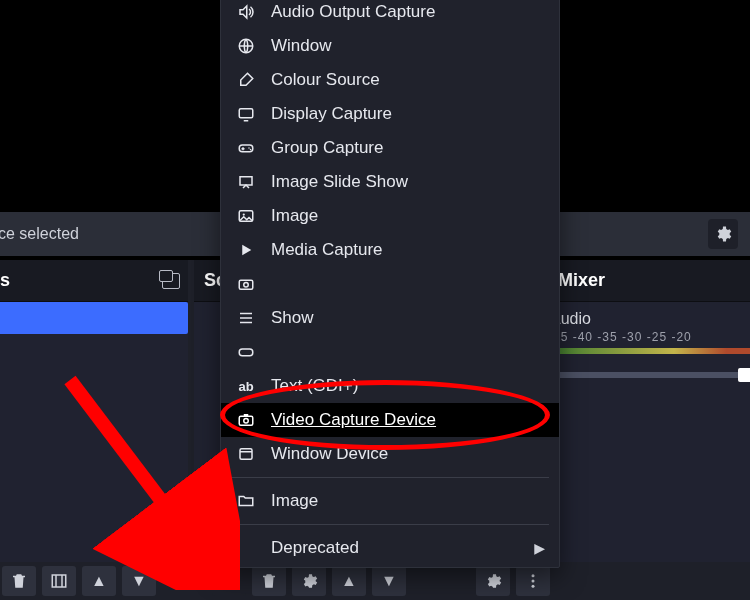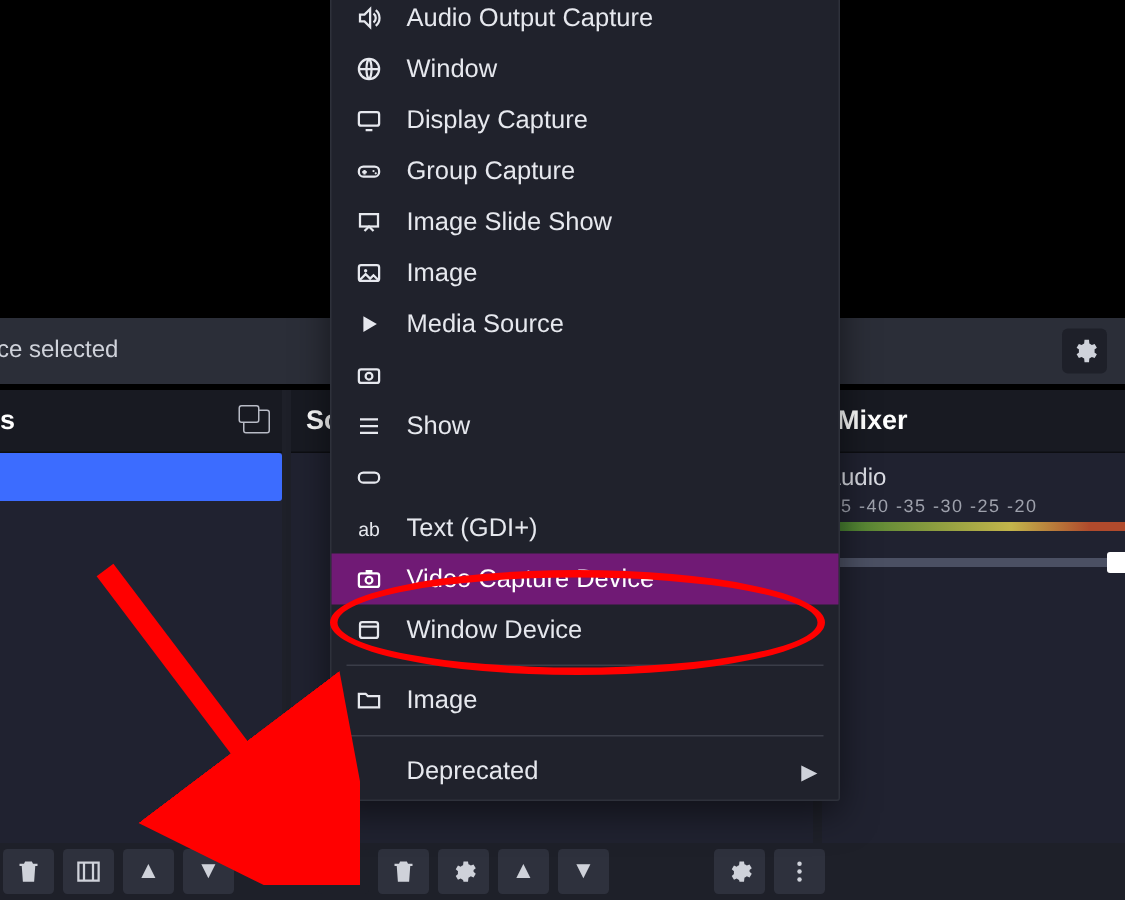--- a/index.html
+++ b/index.html
@@ -36,21 +36,21 @@
     .bottom-toolbar { position: absolute; left: -4px; right: 0; bottom: 0; height: 38px; background: #1e2029; display: flex; align-items: center; gap: 6px; padding-left: 6px; }
     .tbtn { width: 34px; height: 30px; background: #2e313d; border-radius: 3px; display: flex; align-items: center; justify-content: center; color: #cfd2da; }
     .tbtn.dark { background: #1e2029; }
     .tbtn svg { display:block; }
     .tbtn .chev { font-size: 16px; }
 
     
     .ctx-menu { position: absolute; left: 220px; top: -8px; width: 340px; background: #20222c; border: 1px solid #2e313b; border-radius: 2px; padding: 2px 0; z-index: 40; color: #e6e8ee; box-shadow: 0 8px 24px rgba(0,0,0,.5); }
     .ctx-item { height: 34px; display: flex; align-items: center; padding: 0 14px; font-size: 17px; gap: 14px; cursor: default; }
     .ctx-item .ico { width: 22px; display: flex; align-items: center; justify-content: center; }
-    .ctx-item.sel { background: #701a75; color: #fff; }
+    .ctx-item.sel { background: #000000; color: #fff; text-decoration: underline; }
     .ctx-sep { height: 1px; background: #3a3d48; margin: 6px 10px; }
     .ctx-sub { margin-left: auto; color: #cfd2da; font-size: 14px; }
 
     
     .circle { position: absolute; left: 220px; top: 380px; width: 330px; height: 70px; border: 5px solid #ff0000; border-radius: 50%/50%; pointer-events: none; z-index: 60; }
     .arrow { position: absolute; left: 60px; top: 370px; width: 180px; height: 220px; z-index: 55; pointer-events: none; }
 
     .icon-sm { width: 18px; height: 18px; fill: currentColor; }
   </style>
 </head>
@@ -166,20 +166,28 @@
         <svg class="icon-sm" viewBox="0 0 24 24">
           <circle cx="12" cy="12" r="9" fill="none" stroke="currentColor" stroke-width="2"></circle>
           <path d="M3 12h18M12 3c3 3 3 15 0 18M12 3c-3 3-3 15 0 18" fill="none" stroke="currentColor" stroke-width="2"></path>
         </svg>
       </span>
     <span>Window</span>
   </div>
   <div class="ctx-item">
     <span class="ico">
         <svg class="icon-sm" viewBox="0 0 24 24">
+          <path d="M14 3l7 7-9 9H5v-7z" fill="none" stroke="currentColor" stroke-width="2"></path>
+        </svg>
+      </span>
+    <span>Colour Source</span>
+  </div>
+  <div class="ctx-item">
+    <span class="ico">
+        <svg class="icon-sm" viewBox="0 0 24 24">
           <rect x="3" y="5" width="18" height="12" rx="2" fill="none" stroke="currentColor" stroke-width="2"></rect>
           <path d="M9 21h6" stroke="currentColor" stroke-width="2"></path>
         </svg>
       </span>
     <span>Display Capture</span>
   </div>
   <div class="ctx-item">
     <span class="ico">
         <svg class="icon-sm" viewBox="0 0 24 24">
           <rect x="3" y="8" width="18" height="9" rx="4" fill="none" stroke="currentColor" stroke-width="2"></rect>
@@ -208,21 +216,21 @@
         </svg>
       </span>
     <span>Image</span>
   </div>
   <div class="ctx-item">
     <span class="ico">
         <svg class="icon-sm" viewBox="0 0 24 24">
           <path d="M7 5l12 7-12 7z"></path>
         </svg>
       </span>
-    <span>Media Source</span>
+    <span>Media Capture</span>
   </div>
   <div class="ctx-item">
     <span class="ico">
         <svg class="icon-sm" viewBox="0 0 24 24">
           <rect x="3" y="7" width="18" height="12" rx="2" fill="none" stroke="currentColor" stroke-width="2"></rect>
           <circle cx="12" cy="13" r="3" fill="none" stroke="currentColor" stroke-width="2"></circle>
         </svg>
       </span>
   </div>
   <div class="ctx-item">
@@ -235,21 +243,21 @@
   </div>
   <div class="ctx-item">
     <span class="ico">
         <svg class="icon-sm" viewBox="0 0 24 24">
           <rect x="3" y="8" width="18" height="9" rx="4" fill="none" stroke="currentColor" stroke-width="2"></rect>
         </svg>
       </span>
   </div>
   <div class="ctx-item">
     <span class="ico">
-        <span style="font-weight:400;font-size:13px">ab</span>
+        <span style="font-weight:700;font-size:13px">ab</span>
       </span>
     <span>Text (GDI+)</span>
   </div>
   <div class="ctx-item sel">
     <span class="ico">
         <svg class="icon-sm" viewBox="0 0 24 24">
           <rect x="3" y="7" width="18" height="12" rx="2" fill="none" stroke="currentColor" stroke-width="2"></rect>
           <circle cx="12" cy="13" r="3" fill="none" stroke="currentColor" stroke-width="2"></circle>
           <rect x="9" y="4" width="6" height="3"></rect>
         </svg>

